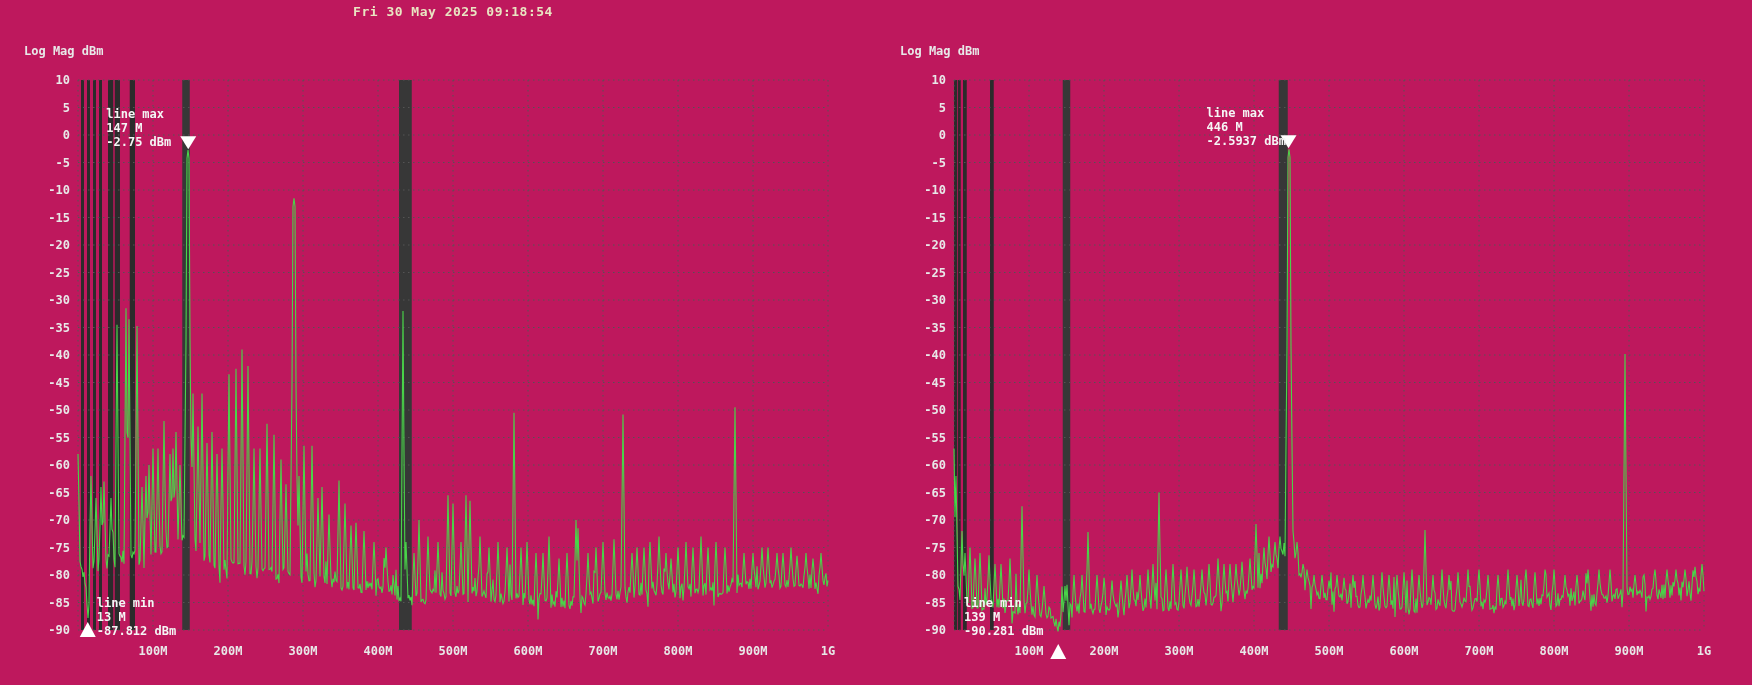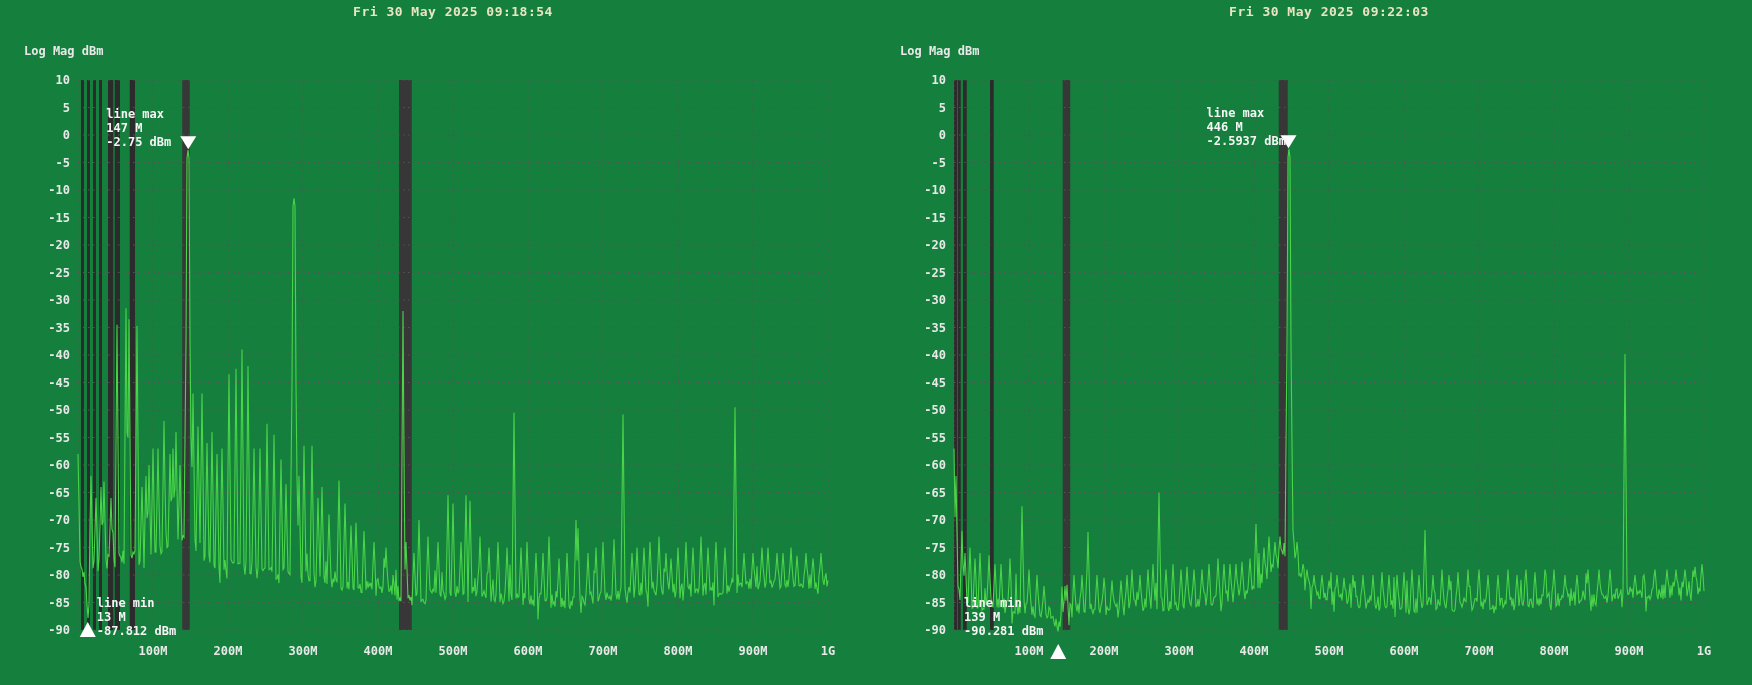--- a/index.html
+++ b/index.html
@@ -1,18 +1,18 @@
 <!DOCTYPE html>
 <html><head>
 <meta charset="utf-8">
 <style>
   html,body{margin:0;padding:0;background:#000;}
   body{width:1752px;height:685px;overflow:hidden;font-family:"DejaVu Sans Mono",monospace;}
   .screen{position:relative;width:1752px;height:685px;background:#000;display:flex;}
-  .panel{position:relative;width:876px;height:685px;background:#15803d;padding-left:8px;}
+  .panel{position:relative;width:876px;height:685px;background:#be185d;padding-left:8px;}
   .title{position:absolute;top:4px;left:78px;width:750px;text-align:center;
          font:bold 13px "DejaVu Sans Mono",monospace;color:#e9e5c2;letter-spacing:.5px;}
   svg{position:absolute;top:0;left:0;}
   svg text{font-family:"DejaVu Sans Mono",monospace;font-size:12px;fill:#dcdcdc;}
   svg text.marker{fill:#f5f5f5;font-weight:bold;}
   svg text.axlab{fill:#e8e8e8;font-weight:bold;}
 </style>
 </head>
 <body>
 
@@ -104,21 +104,20 @@
         </g>
         <polygon points="79.75,636.966 95.75,636.966 87.75,621.966" fill="#ffffff"></polygon>
         <g>
           <text x="96.75" y="607" text-anchor="start" class="marker">line min</text>
           <text x="96.75" y="621" text-anchor="start" class="marker">13 M</text>
           <text x="96.75" y="635" text-anchor="start" class="marker">-87.812 dBm</text>
         </g>
       </svg>
   </section>
   <section class="panel">
-    <div class="title">Fri 30 May 2025 09:22:03</div>
     <svg width="876" height="685" viewBox="0 0 876 685">
         <text x="24" y="55" text-anchor="start" class="axlab">Log Mag dBm</text>
         <rect x="78" y="80" width="3" height="550" fill="#2b2b2b"></rect>
         <rect x="81.75" y="80" width="3" height="550" fill="#2b2b2b"></rect>
         <rect x="87" y="80" width="3.75" height="550" fill="#2b2b2b"></rect>
         <rect x="114" y="80" width="3.75" height="550" fill="#2b2b2b"></rect>
         <rect x="186.75" y="80" width="7.5" height="550" fill="#373737"></rect>
         <rect x="402.75" y="80" width="9" height="550" fill="#373737"></rect>
         <g stroke="#545454" stroke-width="1" stroke-dasharray="1.5 3.5">
           <line x1="78" y1="80" x2="828" y2="80"></line>

